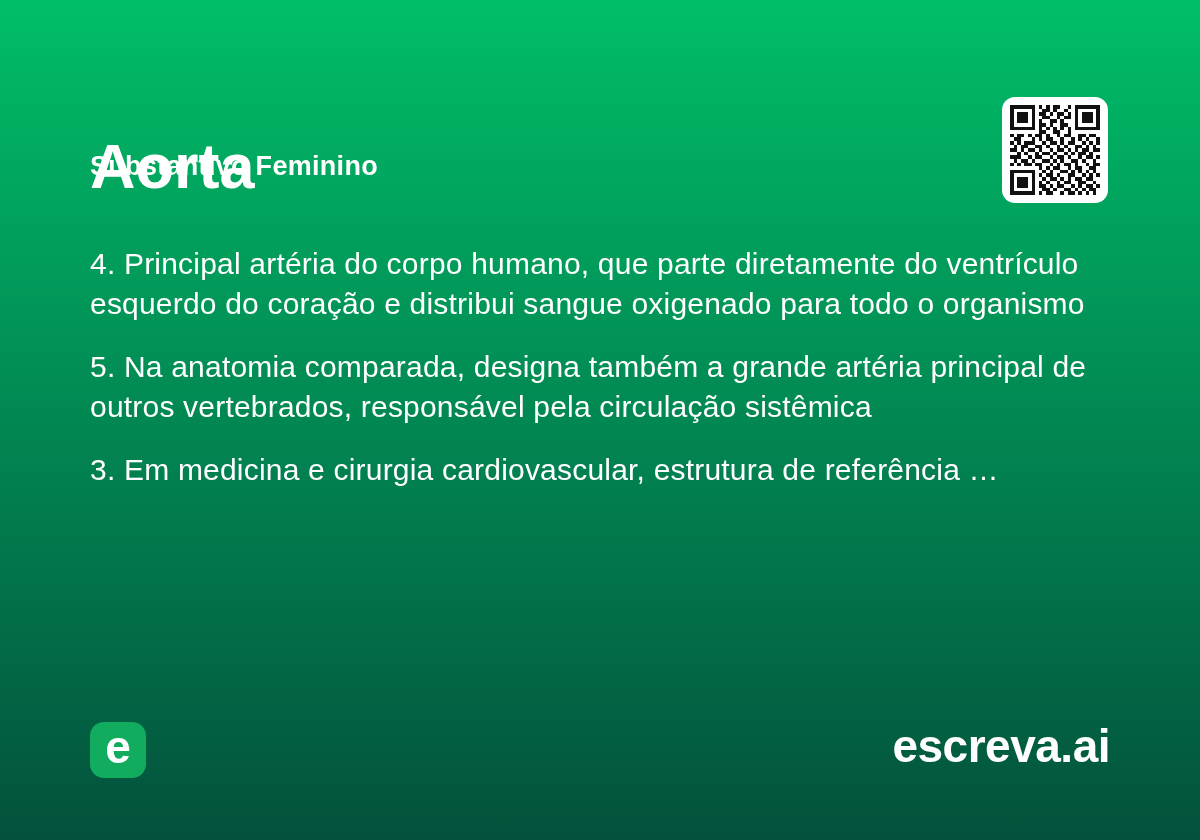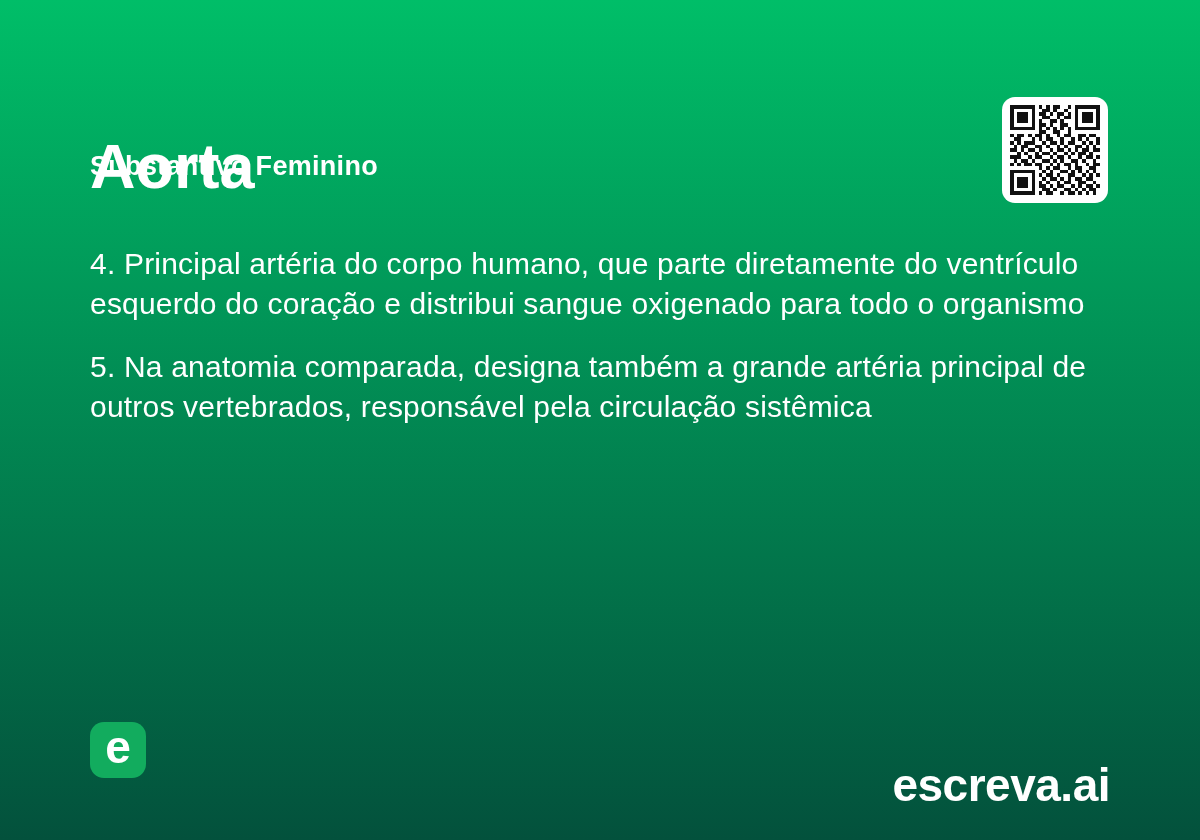--- a/index.html
+++ b/index.html
@@ -43,21 +43,21 @@
   .footer-logo{
     position:absolute;left:90px;top:722px;width:56px;height:56px;
     border-radius:14px;background:var(--logo-green);
     display:flex;align-items:center;justify-content:center;
   }
   .footer-logo .letter{
     font-size:46px;font-weight:bold;color:#fff;line-height:1;
     transform:translateY(-3px);
   }
   .wordmark{
-    position:absolute;right:90px;top:755px;height:56px;line-height:60px;
+    position:absolute;right:90px;top:716px;height:56px;line-height:60px;
     font-size:46px;font-weight:bold;letter-spacing:-0.5px;
   }
 </style>
 </head>
 <body>
 
 <div class="card">
 
   <h1 class="title">Aorta</h1>
 
@@ -390,20 +390,21 @@
         <rect x="17" y="24" width="1" height="1"></rect>
         <rect x="19" y="24" width="1" height="1"></rect>
         <rect x="21" y="24" width="1" height="1"></rect>
         <rect x="23" y="24" width="1" height="1"></rect>
       </svg>
   </div>
 
   <div class="definitions">
     <p>4. Principal artéria do corpo humano, que parte diretamente do ventrículo esquerdo do coração e distribui sangue oxigenado para todo o organismo</p>
     <p>5. Na anatomia comparada, designa também a grande artéria principal de outros vertebrados, responsável pela circulação sistêmica</p>
+    <p>3. Em medicina e cirurgia cardiovascular, estrutura de referência …</p>
   </div>
 
   <div class="footer-logo">
     <span class="letter">e</span>
   </div>
 
   <div class="wordmark">escreva.ai</div>
 
 </div>
 

